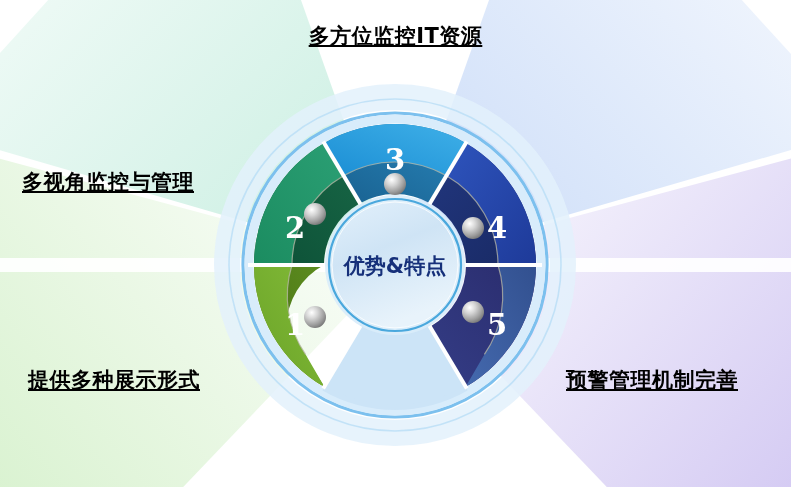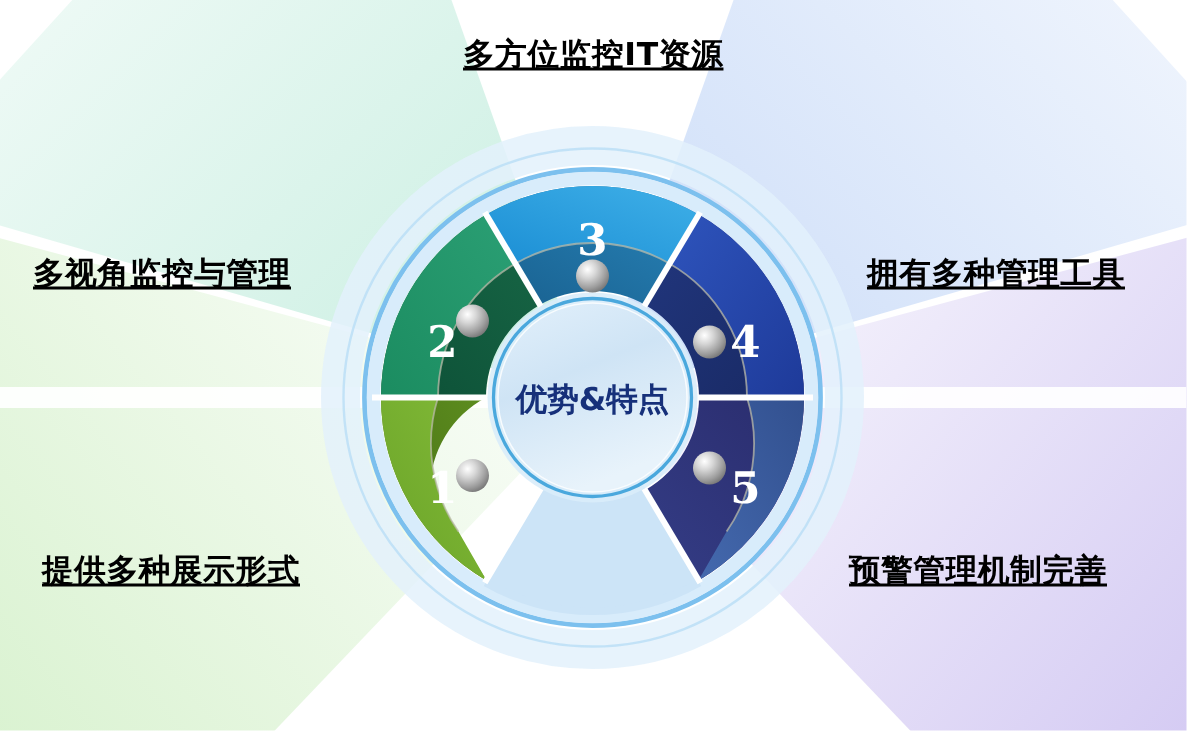--- a/index.html
+++ b/index.html
@@ -223,16 +223,15 @@
       </g>
       <g>
         <circle cx="473" cy="312" r="11" fill="url(#ballGrad)"></circle>
       </g>
     </g>
   </svg>
 
   <div class="label label-top">多方位监控IT资源</div>
   <div class="label label-l2">提供多种展示形式</div>
   <div class="label label-l1">多视角监控与管理</div>
-  <div class="label label-r1">拥有多种管理工具</div>
   <div class="label label-r2">预警管理机制完善</div>
 
 </div>
 
 </body></html>

